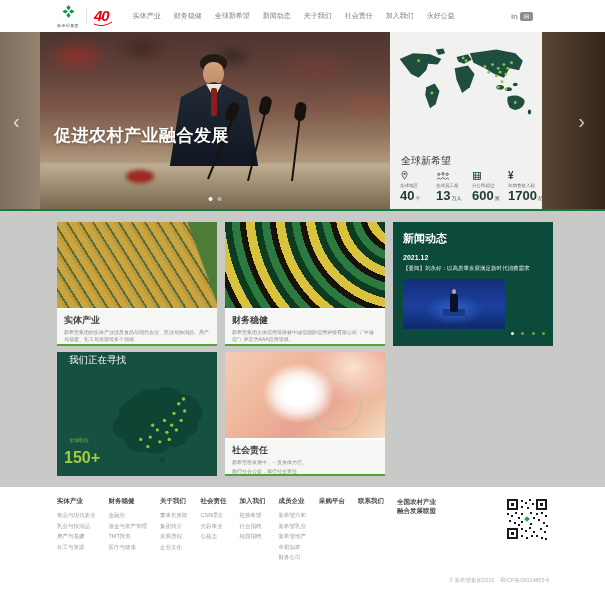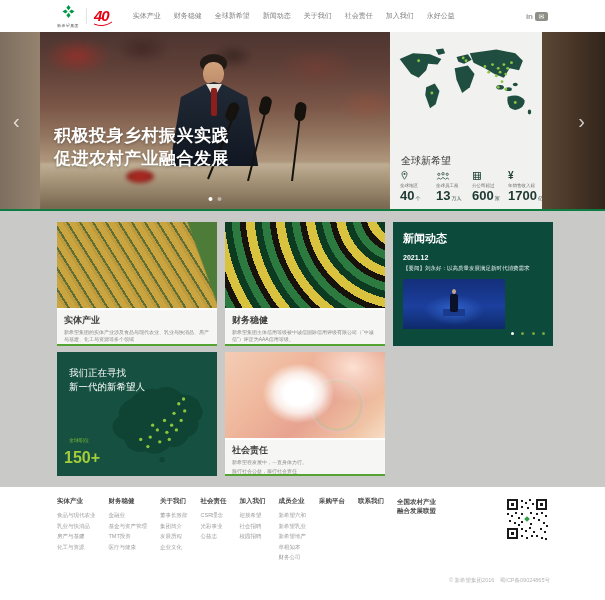--- a/index.html
+++ b/index.html
@@ -13,21 +13,21 @@
          display:flex;align-items:center;padding-left:57px;box-sizing:border-box;z-index:6}
   .logo{display:flex;flex-direction:column;align-items:center;margin-right:7px}
   .logo svg{width:13px;height:13px}
   .logo-text{font-size:4px;color:#666;letter-spacing:.4px;margin-top:1px;white-space:nowrap}
   .logo-sep{width:1px;height:16px;background:#e3e3e3;margin-right:7px}
   .badge40{position:relative;margin-right:24px;line-height:1}
   .badge40 .n40{color:#e60012;font-size:15px;font-weight:bold;font-style:italic;letter-spacing:-1px}
   .badge40 svg{position:absolute;left:-1px;bottom:-3px;width:20px;height:6px}
   nav{display:flex;gap:13px}
   nav a{font-size:7px;color:#828282;white-space:nowrap}
-  .hicons{margin-left:auto;margin-right:57px;display:flex;align-items:center;gap:2px}
+  .hicons{margin-left:auto;margin-right:72px;display:flex;align-items:center;gap:2px}
   .linkedin{font-size:8px;color:#9b9b9b;font-weight:bold}
   .mailbox{width:13px;height:9px;background:#8e8e86;border-radius:2px;color:#fff;
            font-size:7px;line-height:9px;text-align:center}
 
   
   .hero{position:absolute;top:32px;left:0;width:605px;height:177px;display:flex;overflow:hidden}
   .edgeL{width:40px;background:linear-gradient(90deg,#7e6e60,#95836f);position:relative}
   .edgeR{width:63px;background:linear-gradient(90deg,#5c4735,#33241a);position:relative}
   .arrow{position:absolute;top:50%;transform:translateY(-50%);color:rgba(255,255,255,.75);
          font-size:20px;line-height:20px;cursor:pointer;user-select:none}
@@ -122,21 +122,21 @@
       radial-gradient(40px 20px at 50% 62%,#2f62c8,transparent 75%),
       linear-gradient(180deg,#142f7a 0%,#1c3f9e 55%,#0e2a6b 100%)}
   .tdesk{position:absolute;left:40px;top:30px;width:22px;height:7px;background:#1a3a8e}
   .tfig{position:absolute;left:47px;top:15px;width:8px;height:18px;background:#0a1128;border-radius:2px}
   .thead{position:absolute;left:49px;top:10px;width:4px;height:5px;background:#c9a48b;border-radius:50%}
   .ndots{position:absolute;right:8px;bottom:7px}
   .ndots span{display:inline-block;width:3px;height:3px;border-radius:50%;background:#76a63c;margin-left:3px}
   .ndots .on{background:#fff}
 
   
-  .card-recruit{background:#155040;padding:14px 12px;box-sizing:border-box}
+  .card-recruit{background:#155040;padding:1px 12px;box-sizing:border-box}
   .rline{font-size:9.5px;color:#fff;line-height:14px;position:relative;z-index:2}
   .cnmap{position:absolute;right:2px;bottom:8px;width:120px;height:88px;z-index:1}
   .rlabel{position:absolute;left:12px;bottom:33px;font-size:5px;color:#7fbf3a;z-index:2}
   .rvalue{position:absolute;left:7px;bottom:7px;font-size:16px;font-weight:bold;color:#a3cd3a;z-index:2;line-height:22px}
 
   
   footer{position:absolute;top:487px;left:0;right:0;bottom:0;background:#fff}
   .fcols{position:absolute;left:57px;top:10px;display:flex;gap:13px}
   .ftitle{font-size:6.5px;font-weight:bold;color:#4a4a4a;margin-bottom:6px}
   .fcol a{display:block;font-size:5.5px;color:#9c9c9c;margin-bottom:3.5px;white-space:nowrap}
@@ -204,21 +204,20 @@
         <g stroke="#16120d" stroke-width="2" fill="#16120d">
           <line x1="18" y1="98" x2="44" y2="34"></line>
           <line x1="58" y1="100" x2="76" y2="28"></line>
           <line x1="102" y1="100" x2="110" y2="34"></line>
           <rect x="38" y="22" width="9" height="17" rx="4.5" transform="rotate(22 42 30)"></rect>
           <rect x="71" y="16" width="9" height="17" rx="4.5" transform="rotate(14 75 24)"></rect>
           <rect x="106" y="22" width="9" height="17" rx="4.5" transform="rotate(8 110 30)"></rect>
         </g>
       </svg>
       <div class="headline">
-        <div>积极投身乡村振兴实践</div>
         <div>促进农村产业融合发展</div>
       </div>
       <div class="hdots">
         <span class="on"></span>
         <span></span>
       </div>
     </div>
 
     <div class="panel">
       <svg class="wmap" viewBox="0 0 152 100">
@@ -350,21 +349,20 @@
           <span></span>
           <span></span>
         </div>
       </div>
     </div>
 
     <div class="row row2">
 
       <div class="card card-recruit">
         <div class="rline">我们正在寻找</div>
-        <div class="rline">新一代的新希望人</div>
         <svg class="cnmap" viewBox="0 0 100 74">
           <path fill="#0f4434" d="M20 30 C18 24 24 18 30 16 C34 10 44 6 52 8 C58 4 68 6 72 12 C80 12 88 16 88 22 C92 26 90 32 86 34 C88 40 84 46 78 48 C76 54 68 58 62 56 C58 62 48 64 42 60 C34 62 26 58 24 50 C16 48 12 40 16 34 Z"></path>
           <circle cx="56" cy="67" r="2.2" fill="#0f4434"></circle>
           <g fill="#8cc63f">
             <circle cx="70" cy="20" r="1.4"></circle>
               <circle cx="75" cy="26" r="1.4"></circle>
             <circle cx="66" cy="28" r="1.4"></circle>
               <circle cx="72" cy="34" r="1.4"></circle>
             <circle cx="64" cy="38" r="1.4"></circle>
               <circle cx="58" cy="34" r="1.4"></circle>

